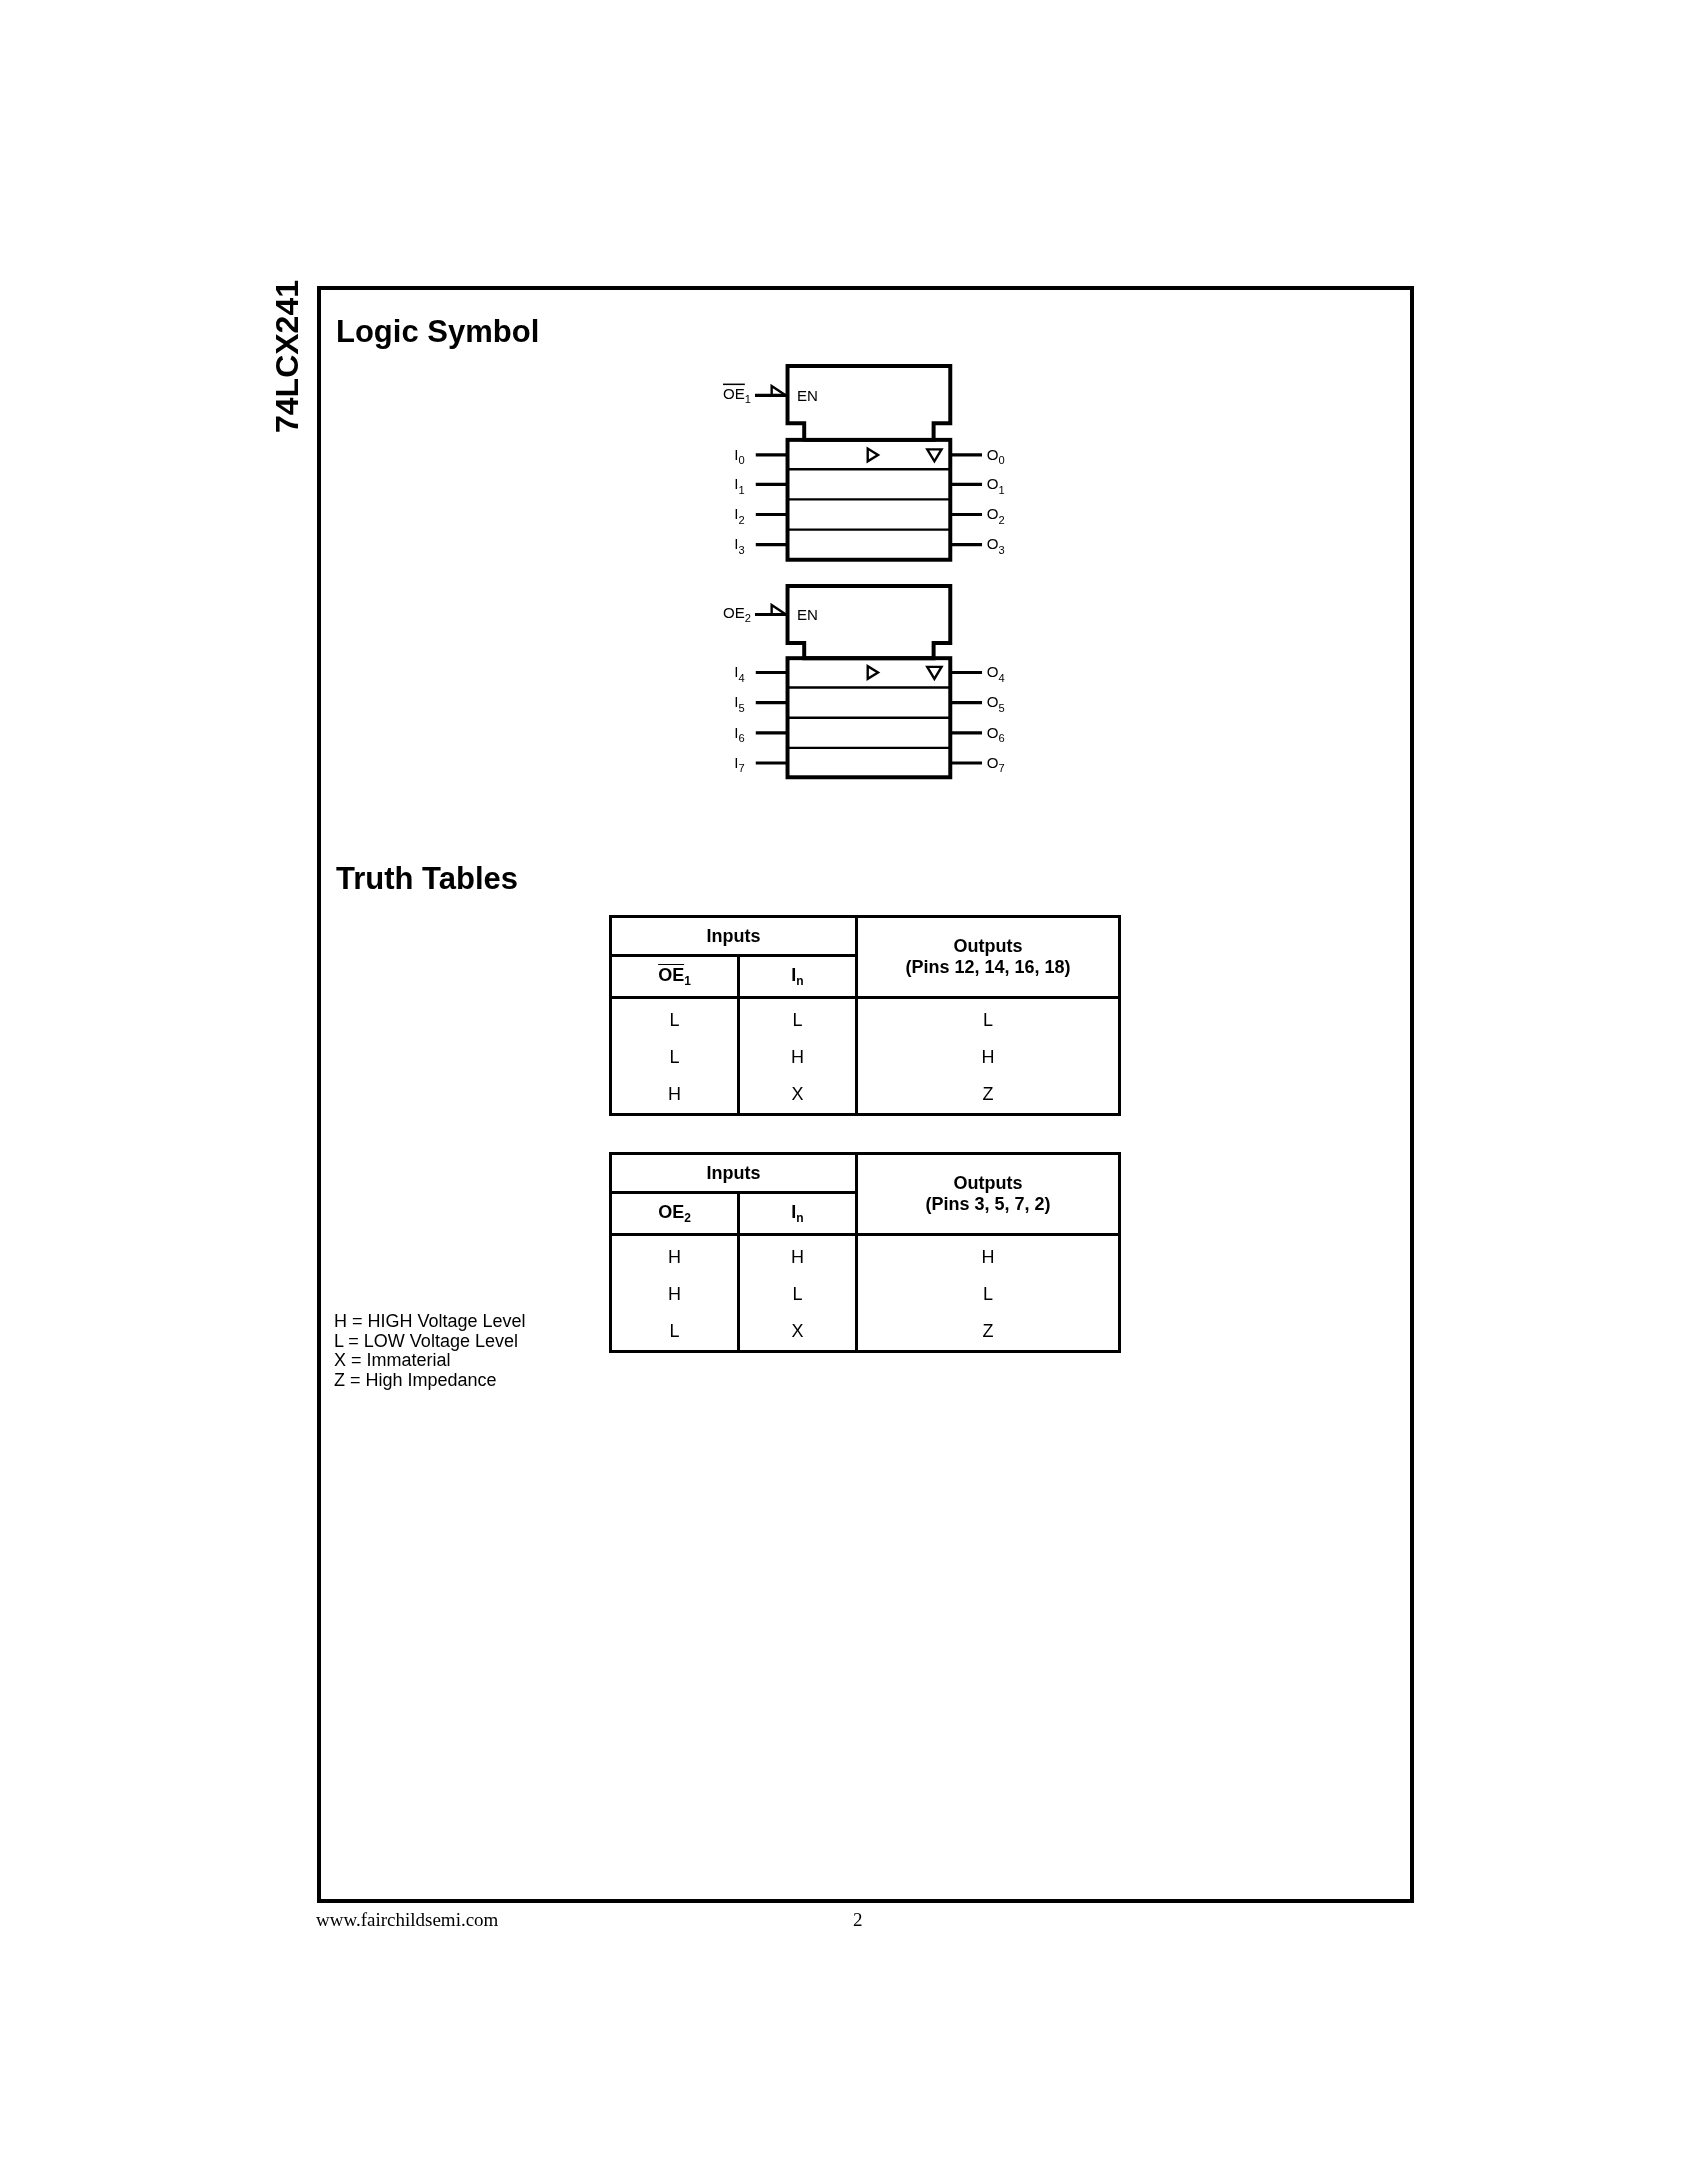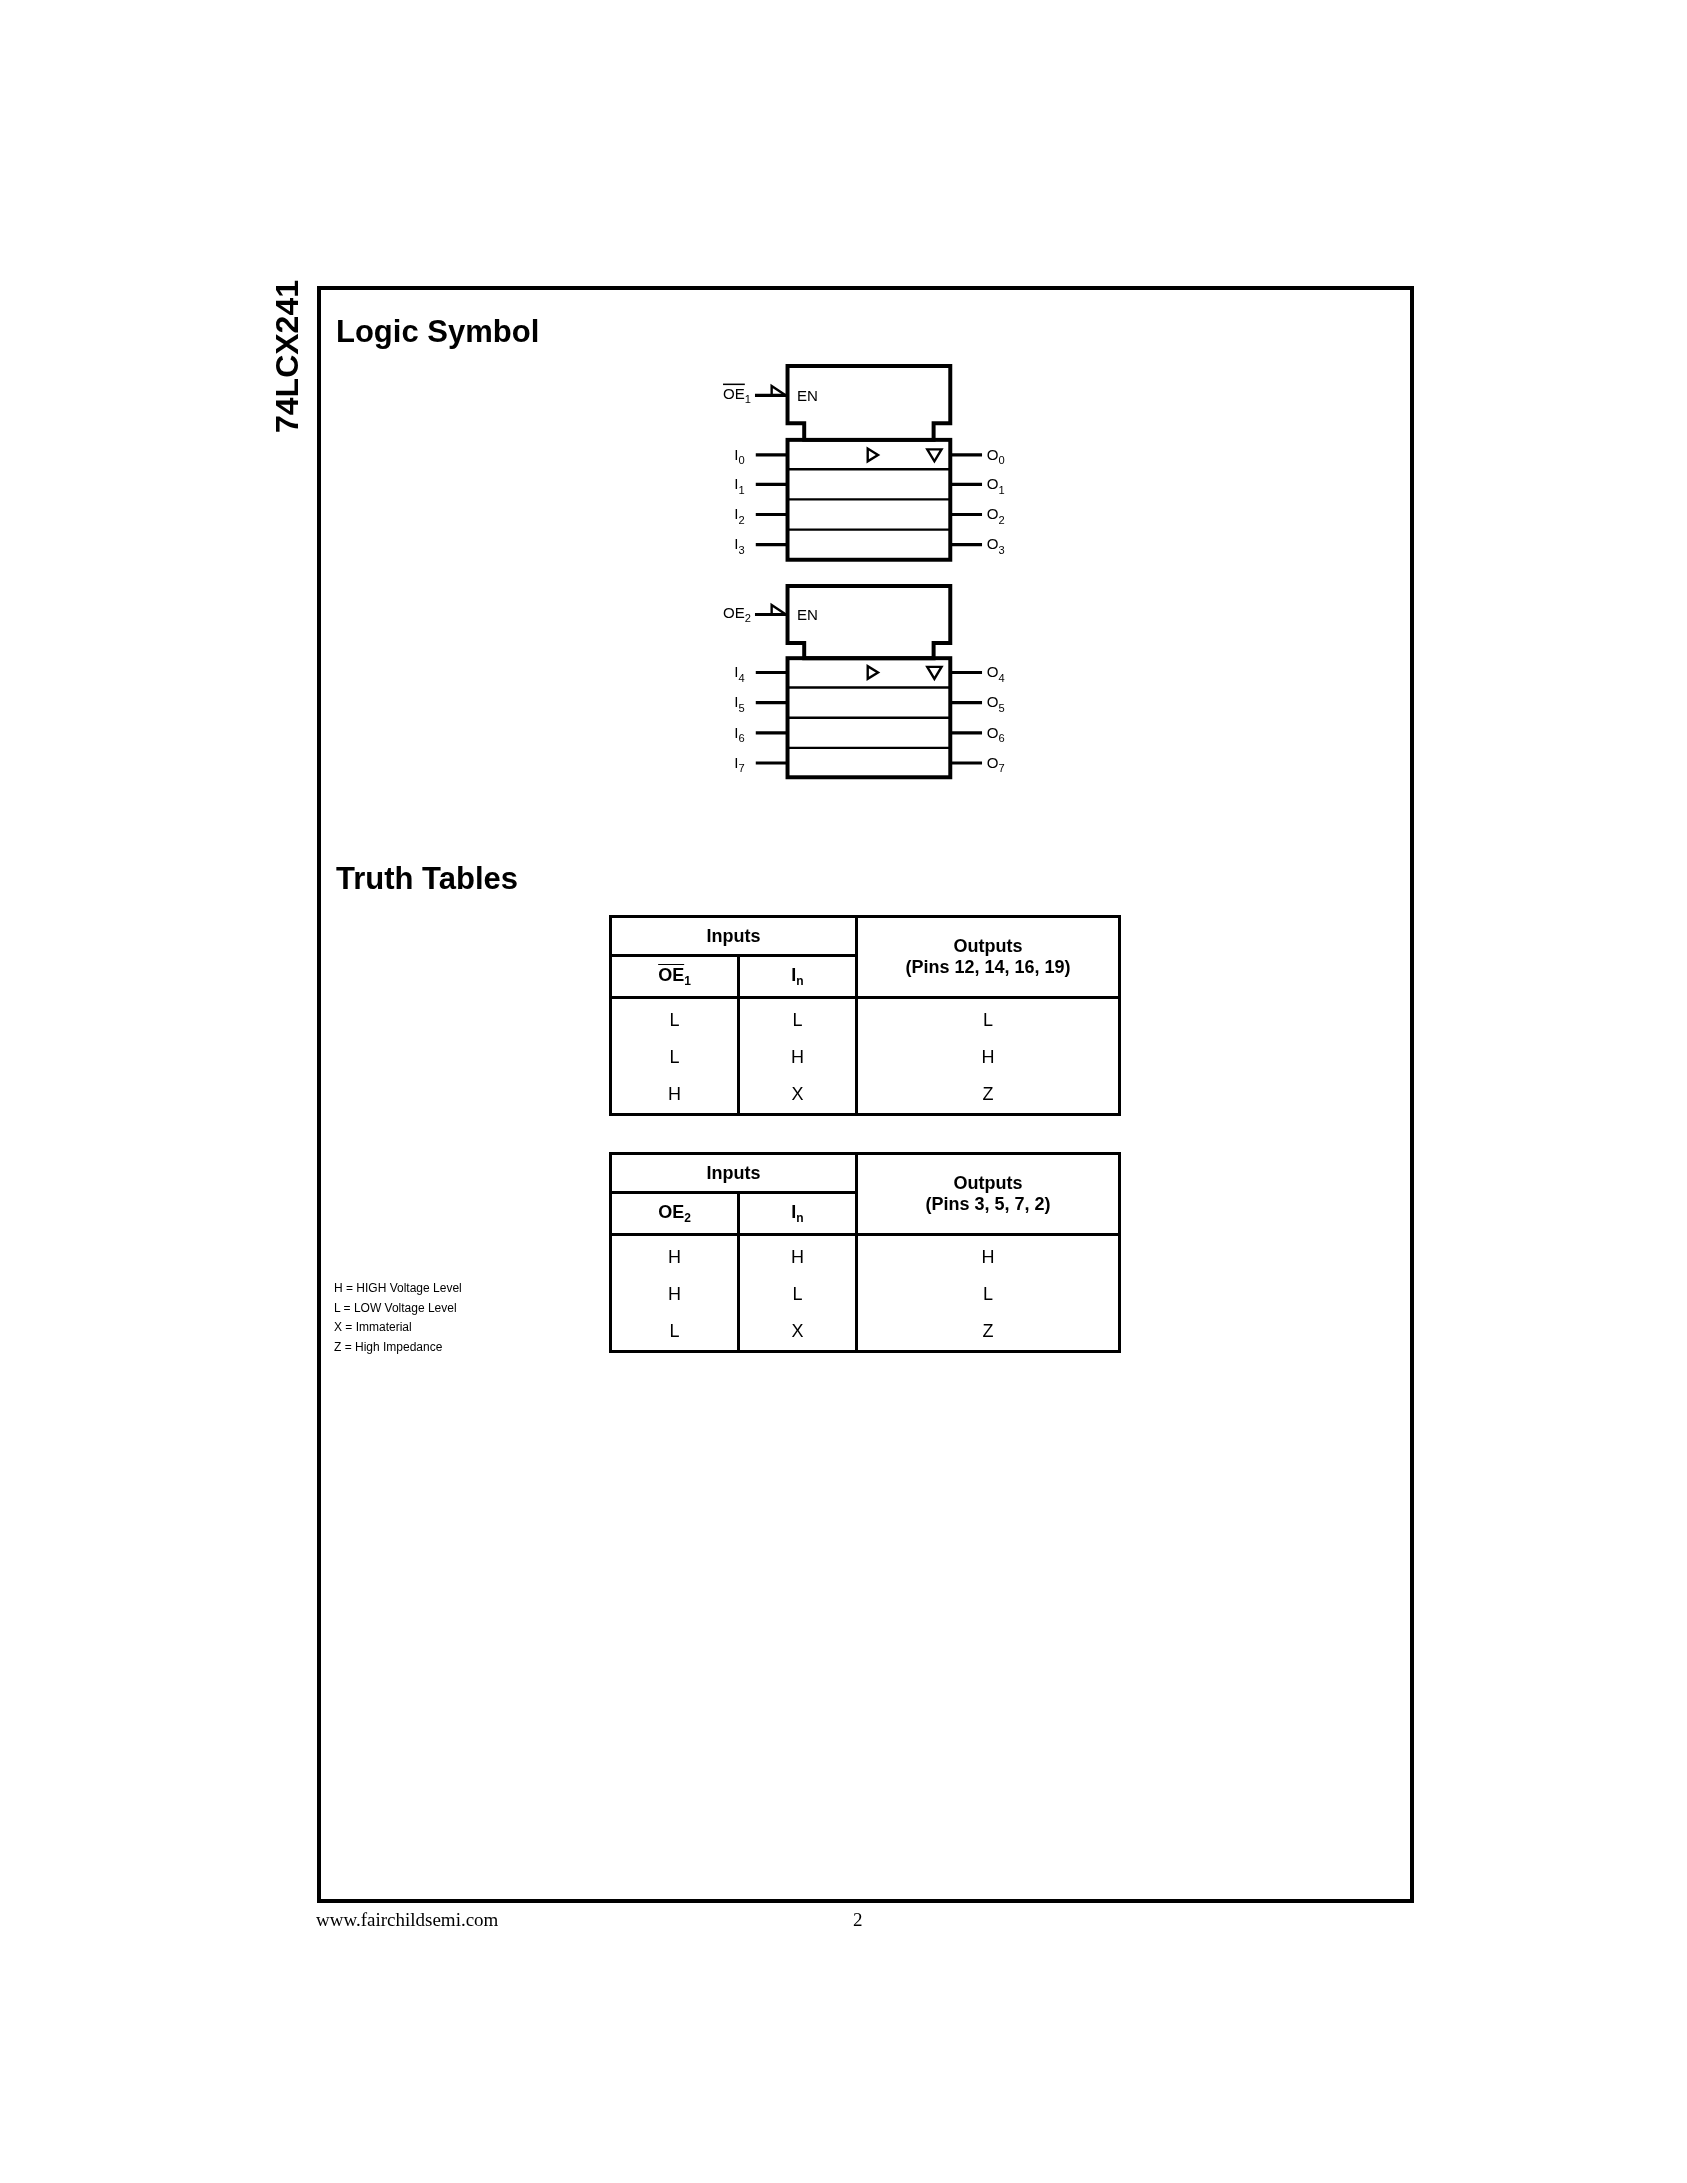--- a/index.html
+++ b/index.html
@@ -12,21 +12,21 @@
   .h2 { position: absolute; font-weight: bold; font-size: 31px; line-height: 1; white-space: nowrap; }
   .symbol { position: absolute; left: 0; top: 0; }
   .tt { position: absolute; left: 609px; width: 509px; border-collapse: collapse; table-layout: fixed; padding-left: 32px; }
   .tt td, .tt th { border: 3.2px solid #000; text-align: center; padding: 0; font-size: 18px; }
   .tt th { font-weight: bold; }
   .tt .data td { border-top: none; border-bottom: none; height: 37px; }
   .tt .data.first td { padding-top: 3.2px; }
   .tt .data.last td { border-bottom: 3.2px solid #000; }
   .over { text-decoration: overline; }
   sub { font-size: 12px; vertical-align: -4px; }
-  .legend { position: absolute; left: 334px; top: 1279px; font-size: 12px; line-height: 19.5px; }
+  .legend { position: absolute; left: 334px; top: 1312px; font-size: 18px; line-height: 19.5px; }
   .footer-url { position: absolute; left: 316px; top: 1909px; font-family: "Liberation Serif", serif; font-size: 19px; text-align: center; }
   .footer-page { position: absolute; left: 853px; top: 1909px; font-family: "Liberation Serif", serif; font-size: 19px; }
 </style>
 </head>
 <body>
 
 <div class="side-title">74LCX241</div>
 
 <div class="frame"></div>
 
@@ -99,21 +99,21 @@
   <colgroup>
       <col style="width:128px">
       <col style="width:118px">
       <col style="width:263px">
     </colgroup>
   <tbody>
       <tr style="height:39px">
     <th colspan="2">Inputs</th>
     <th rowspan="2">
       <div>Outputs</div>
-      <div>(Pins 12, 14, 16, 19)</div>
+      <div>(Pins 12, 14, 16, 18)</div>
     </th>
   </tr>
   <tr style="height:42px">
     <th><span class="over">OE</span><sub>1</sub></th>
     <th><span>I</span><sub>n</sub></th>
   </tr>
   <tr class="data first">
     <td>L</td>
     <td>L</td>
     <td>L</td>

